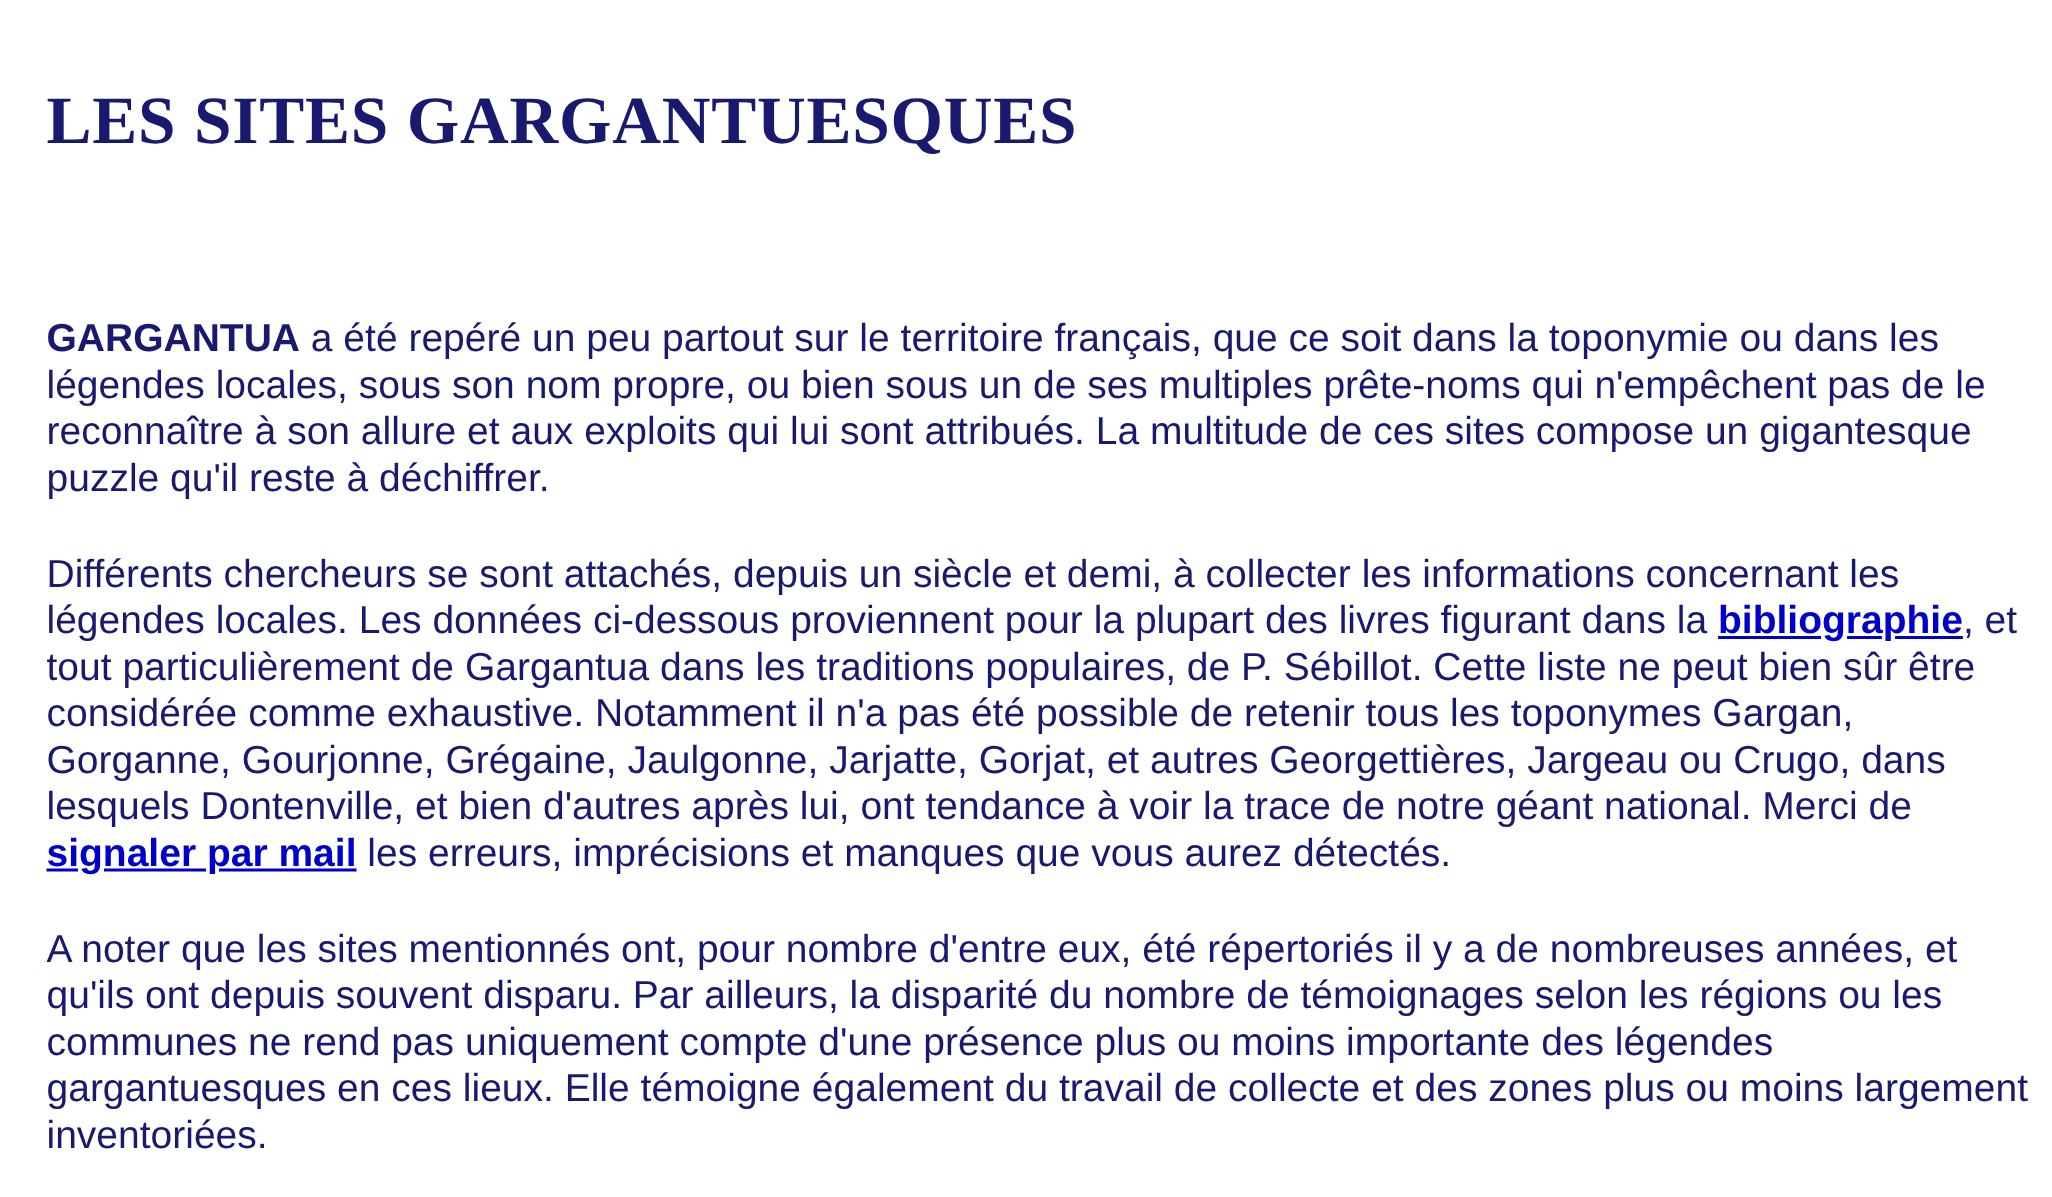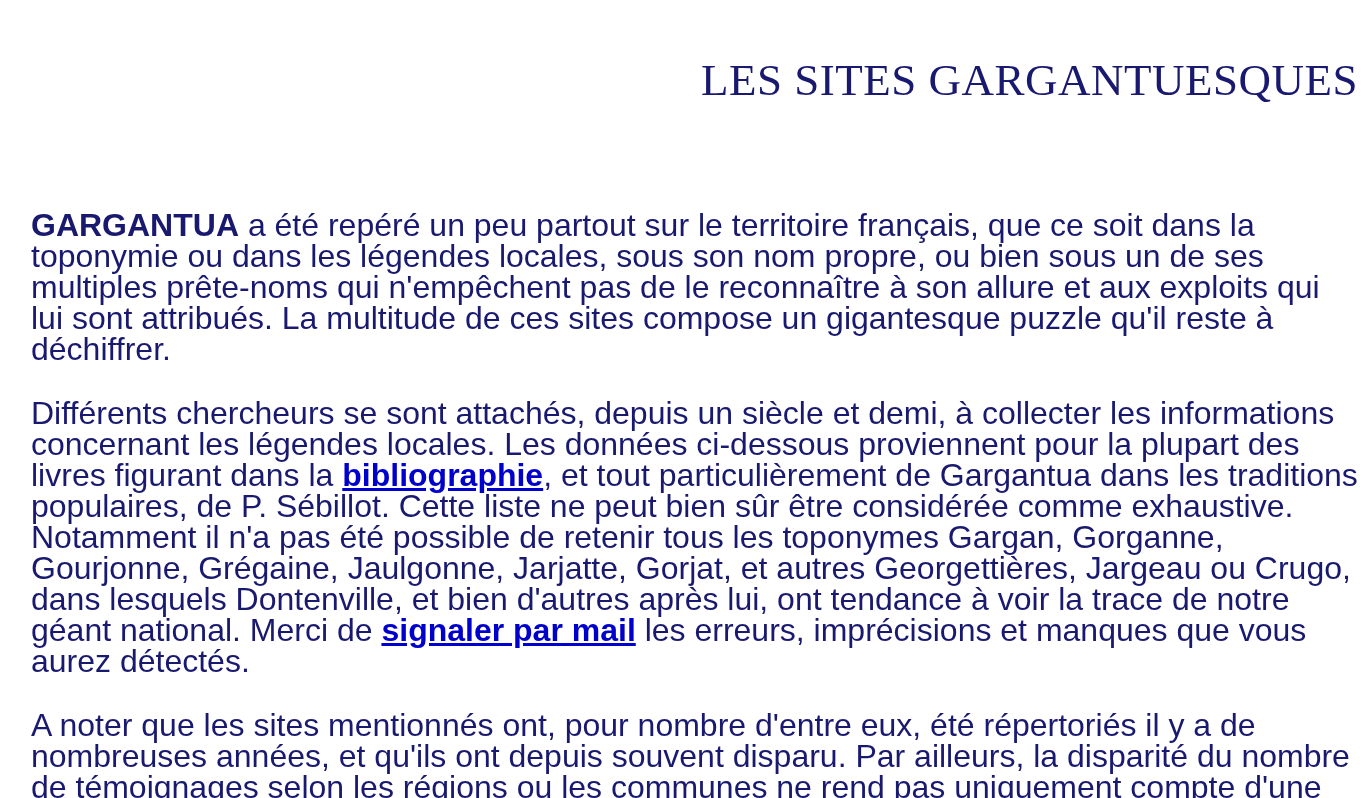--- a/index.html
+++ b/index.html
@@ -15,34 +15,34 @@
   }
   .page {
     width: 1368px;
     min-height: 798px;
     background: var(--bg);
     color: var(--text);
     font-family: "Liberation Sans", sans-serif;
     padding: 0 10px 40px 31px;
   }
   .page-title {
-    text-align: right;
+    text-align: left;
     font-family: "Liberation Serif", serif;
-    font-weight: normal;
+    font-weight: bold;
     font-size: 45px;
     line-height: 1.15;
     margin: 55px 0 0 0;
     color: var(--text);
     letter-spacing: 0.5px;
   }
   .content {
     margin-top: 103px;
   }
   .para {
-    font-size: 32px;
+    font-size: 26px;
     line-height: 31px;
     margin: 33px 0 0 0;
     color: var(--text);
   }
   .para:first-child {
     margin-top: 0;
   }
   .para .b { font-weight: bold; }
   .para .i { }
   .para a {

